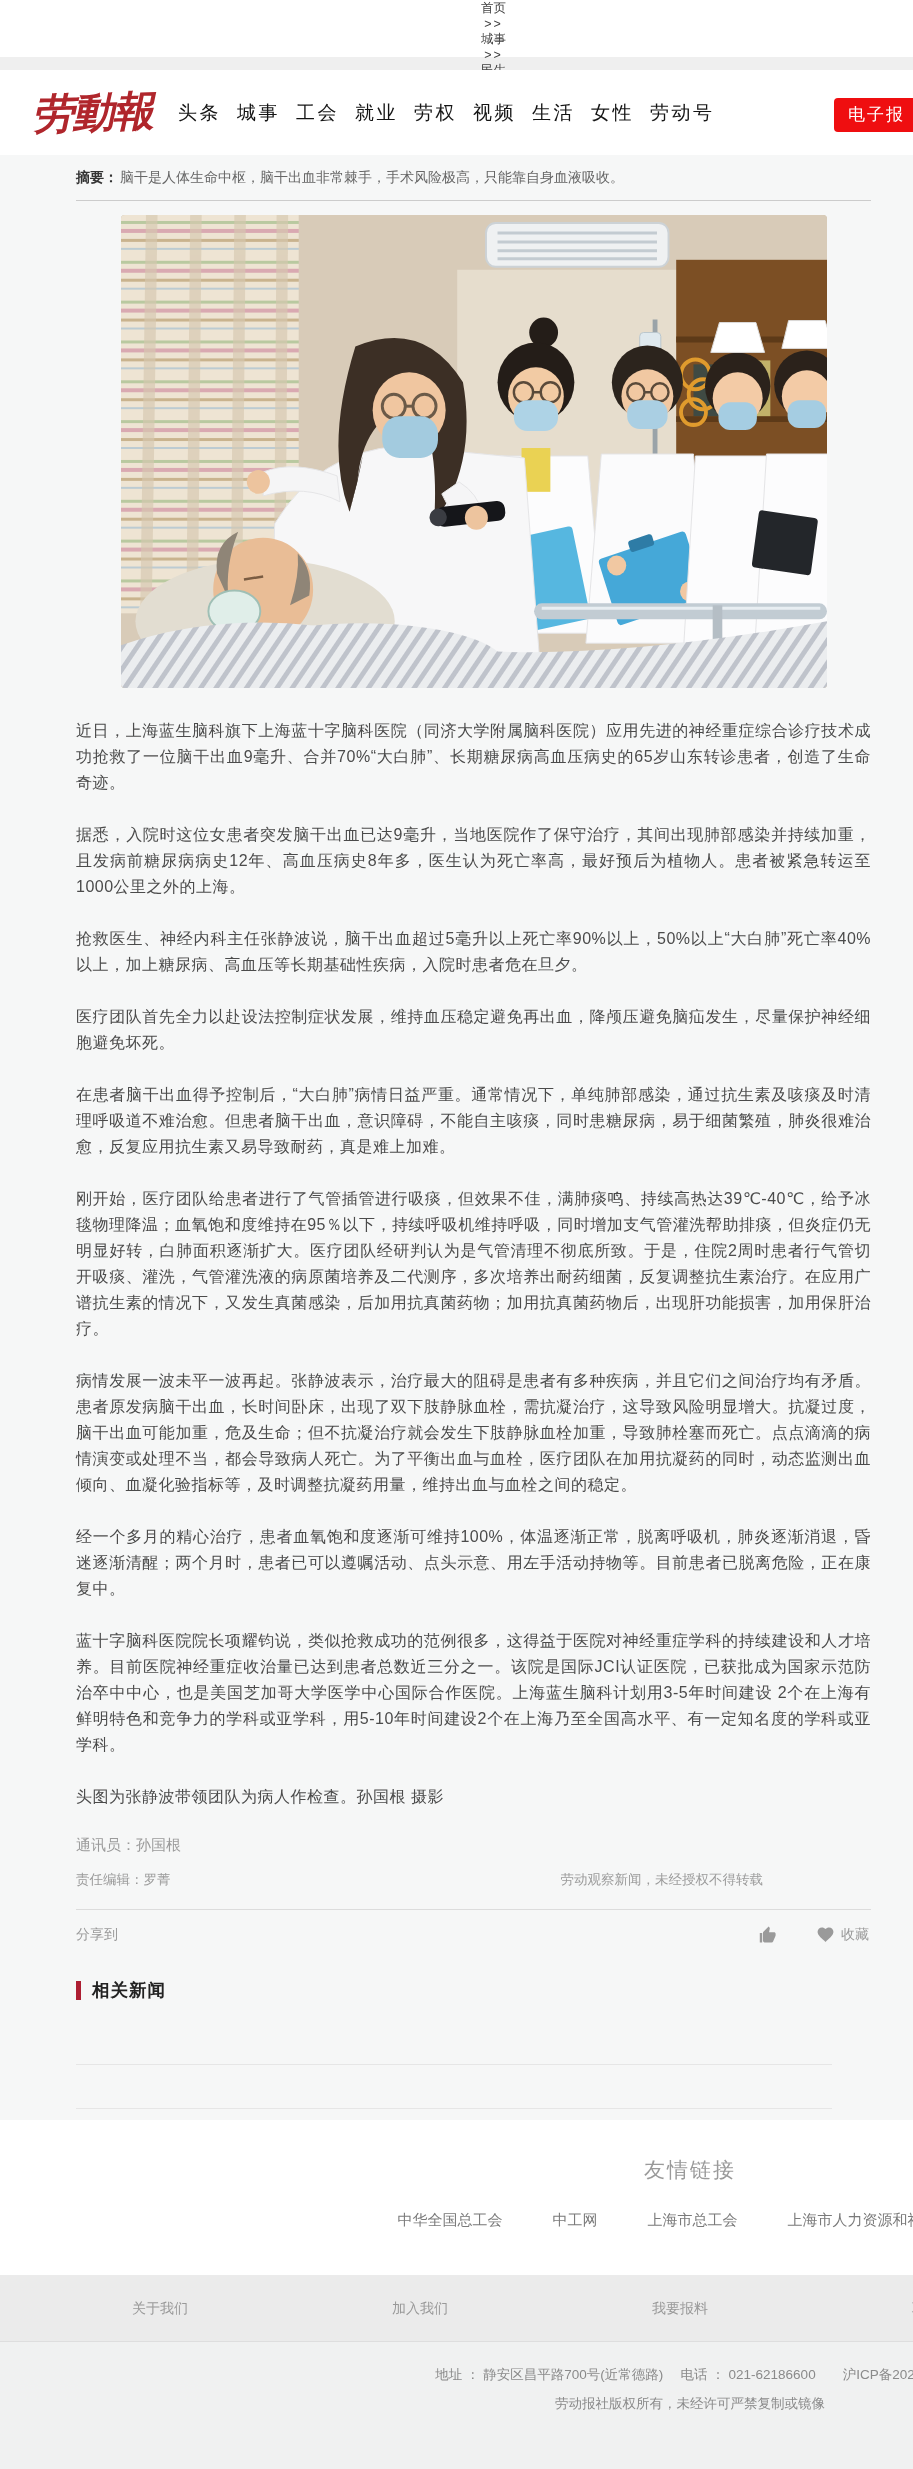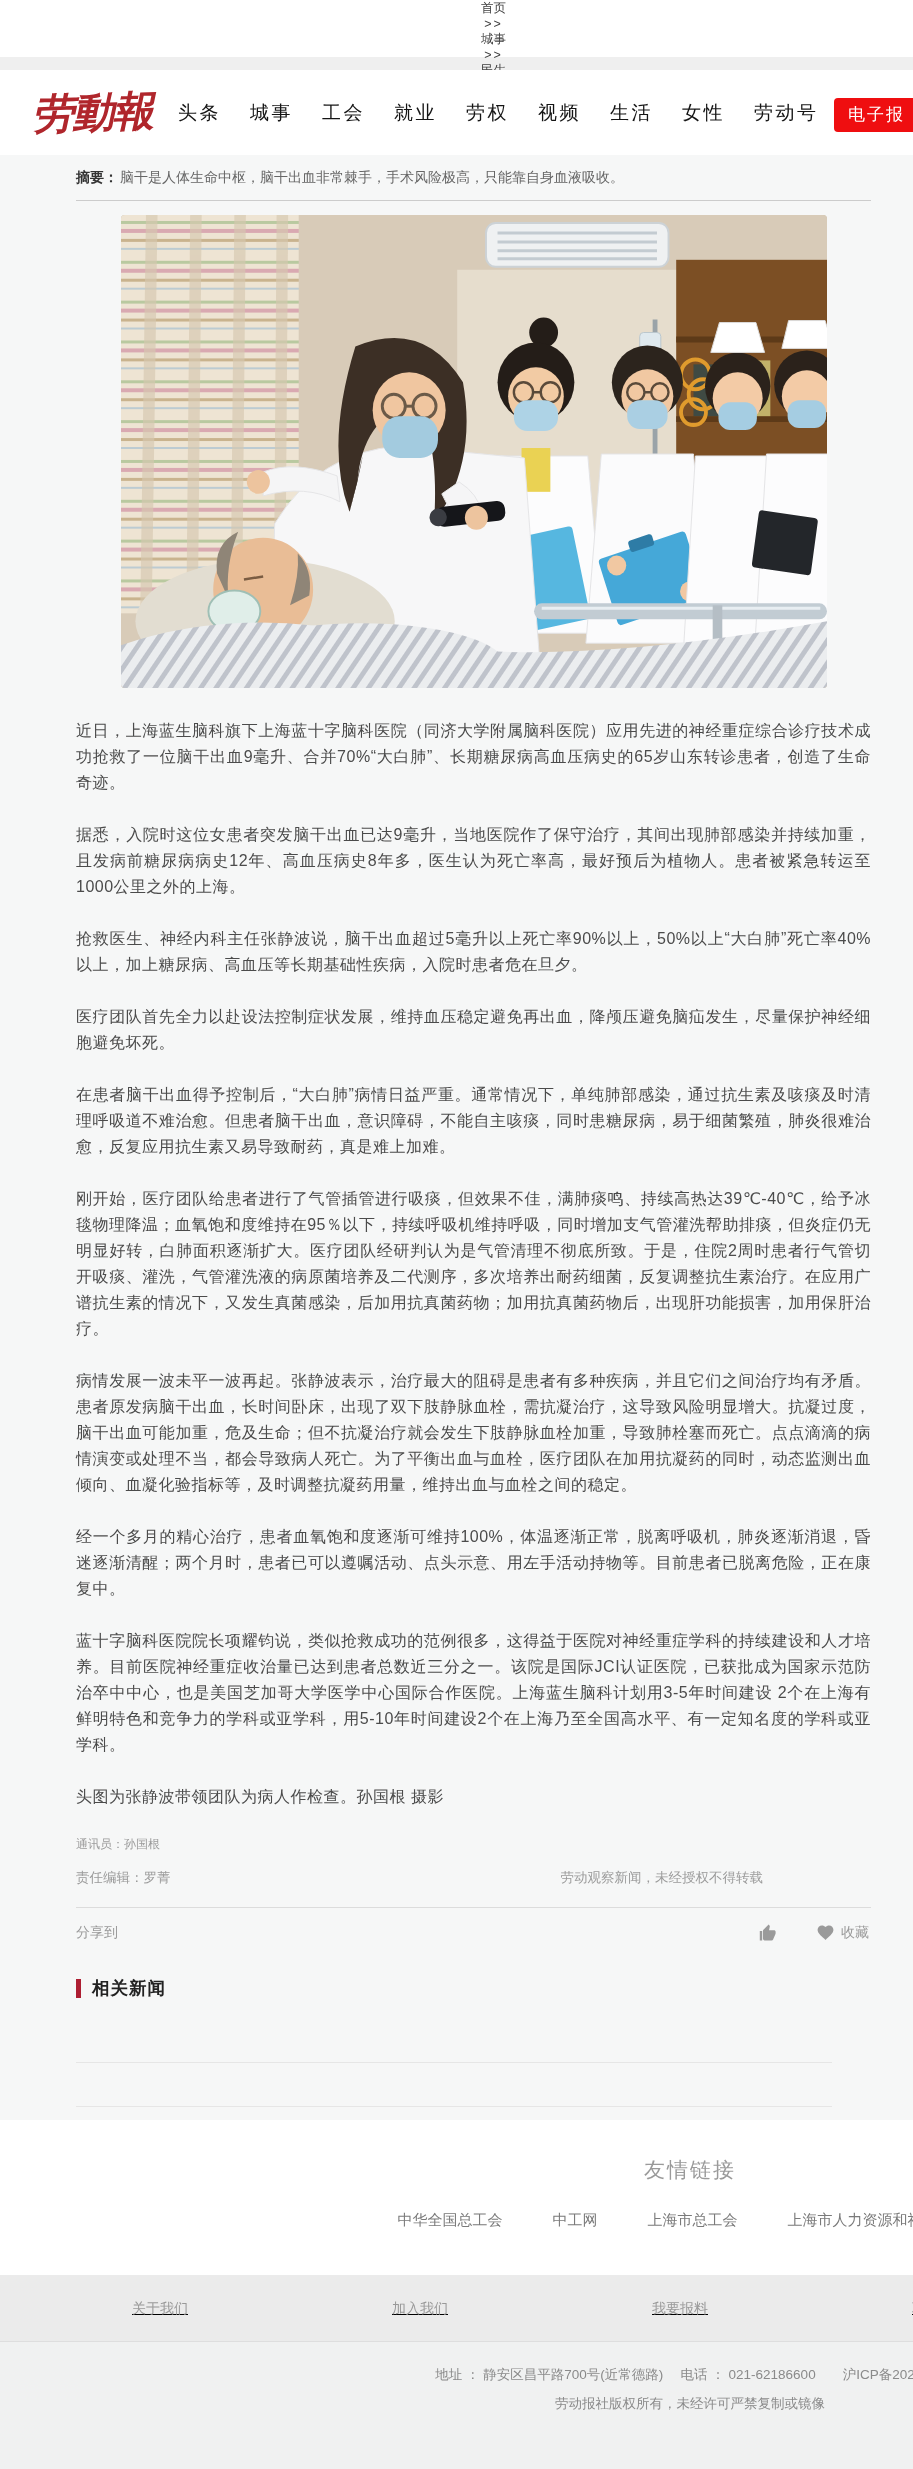--- a/index.html
+++ b/index.html
@@ -11,34 +11,34 @@
   }
   
   .crumb-bar{height:57px;background:#ffffff;display:flex;align-items:center;padding-left:74px;box-sizing:border-box;flex-direction:column;}
   .crumb-bar span{font-size:12.5px;color:#404040;}
   .crumb-sep{margin:0 7px;color:#555;letter-spacing:2px;}
   .gray-strip{height:13px;background:#efefef;}
   
   .site-header{height:85px;background:#ffffff;position:relative;display:flex;align-items:center;}
   .logo{margin-left:32px;width:118px;font-size:42px;line-height:1;font-weight:bold;font-style:italic;
         color:#b0262c;letter-spacing:-2px;transform:rotate(-2deg);white-space:nowrap;cursor:pointer;}
-  .main-nav{display:flex;margin-left:28px;gap:29px;}
+  .main-nav{display:flex;margin-left:28px;gap:16px;}
   .main-nav .nav-item{font-size:19px;letter-spacing:2.5px;color:#141414;white-space:nowrap;cursor:pointer;}
   .epaper-btn{position:absolute;left:834px;top:28px;height:34px;line-height:34px;padding:0 18px 0 14px;
         background:#ef0e10;color:#fff;font-size:17px;letter-spacing:2px;border-radius:4px;white-space:nowrap;cursor:pointer;}
   
   .main-area{height:1965px;background:#f6f7f7;overflow:hidden;box-sizing:border-box;padding:14px 0 0 76px;}
   .content{width:795px;}
   .summary-row{font-size:14px;color:#666;padding-bottom:13px;border-bottom:1px solid #cccccc;}
   .summary-row b{color:#333;margin-right:2px;}
   .photo-wrap{margin:14px 0 0 45px;width:706px;height:473px;border-radius:4px;overflow:hidden;background:#cbbda9;}
   .photo-wrap svg{display:block;width:100%;height:100%;}
   .article{margin-top:30px;}
   .article p{margin:0 0 26px 0;font-size:16px;line-height:26px;letter-spacing:.5px;color:#4b4b4b;text-align:justify;}
-  .meta1{margin-top:4px;font-size:12px;color:#9b9b9b;}
+  .meta1{margin-top:4px;font-size:15px;color:#9b9b9b;}
   .meta2{margin-top:16px;display:flex;font-size:13.5px;color:#9b9b9b;}
   .meta2 .notice{margin-left:auto;margin-right:108px;}
   .share-row{margin-top:20px;border-top:1px solid #dcdcdc;padding-top:15px;display:flex;align-items:center;}
   .share-label{font-size:14px;color:#999;}
   .share-right{margin-left:auto;display:flex;align-items:center;gap:22px;margin-right:2px;}
   .icon-btn{display:flex;align-items:center;cursor:pointer;color:#9a9a9a;}
   .icon-btn svg{display:block;}
   .fav-label{font-size:14px;color:#999;margin-left:6px;}
   .like-btn{margin-right:16px;}
   .related{margin-top:34px;}
@@ -47,21 +47,21 @@
   .related-title{margin-left:11px;font-size:17.5px;font-weight:bold;color:#222;letter-spacing:1px;}
   .related-line{width:756px;border-bottom:1px solid #e6e6e6;}
   .rl1{margin-top:62px;}
   .rl2{margin-top:43px;}
   
   .wide{width:1380px;}
   .footer-links{height:155px;background:#ffffff;box-sizing:border-box;padding-top:36px;overflow:hidden;}
   .flinks-title{text-align:center;font-size:21px;color:#9a9a9a;letter-spacing:2px;}
   .flinks-row{margin-top:27px;display:flex;justify-content:center;gap:50px;}
   .flink{font-size:15px;color:#7a7a7a;white-space:nowrap;cursor:pointer;}
-  .footer-nav{height:66px;background:#ebebeb;overflow:hidden;text-decoration:underline;}
+  .footer-nav{height:66px;background:#ebebeb;overflow:hidden;}
   .fnav-inner{display:flex;padding-left:30px;}
   .fnav-item{width:260px;text-align:center;line-height:66px;font-size:14px;color:#999;cursor:pointer;white-space:nowrap;}
   .footer-bottom{height:128px;background:#f0f1f1;border-top:1px solid #dedede;box-sizing:border-box;padding-top:24px;overflow:hidden;}
   .fb-line1{text-align:center;font-size:13.5px;color:#8a8a8a;white-space:nowrap;}
   .fb-line2{margin-top:11px;text-align:center;font-size:13.5px;color:#8a8a8a;white-space:nowrap;}
 </style>
 </head>
 <body>
 
 <div class="crumb-bar">

